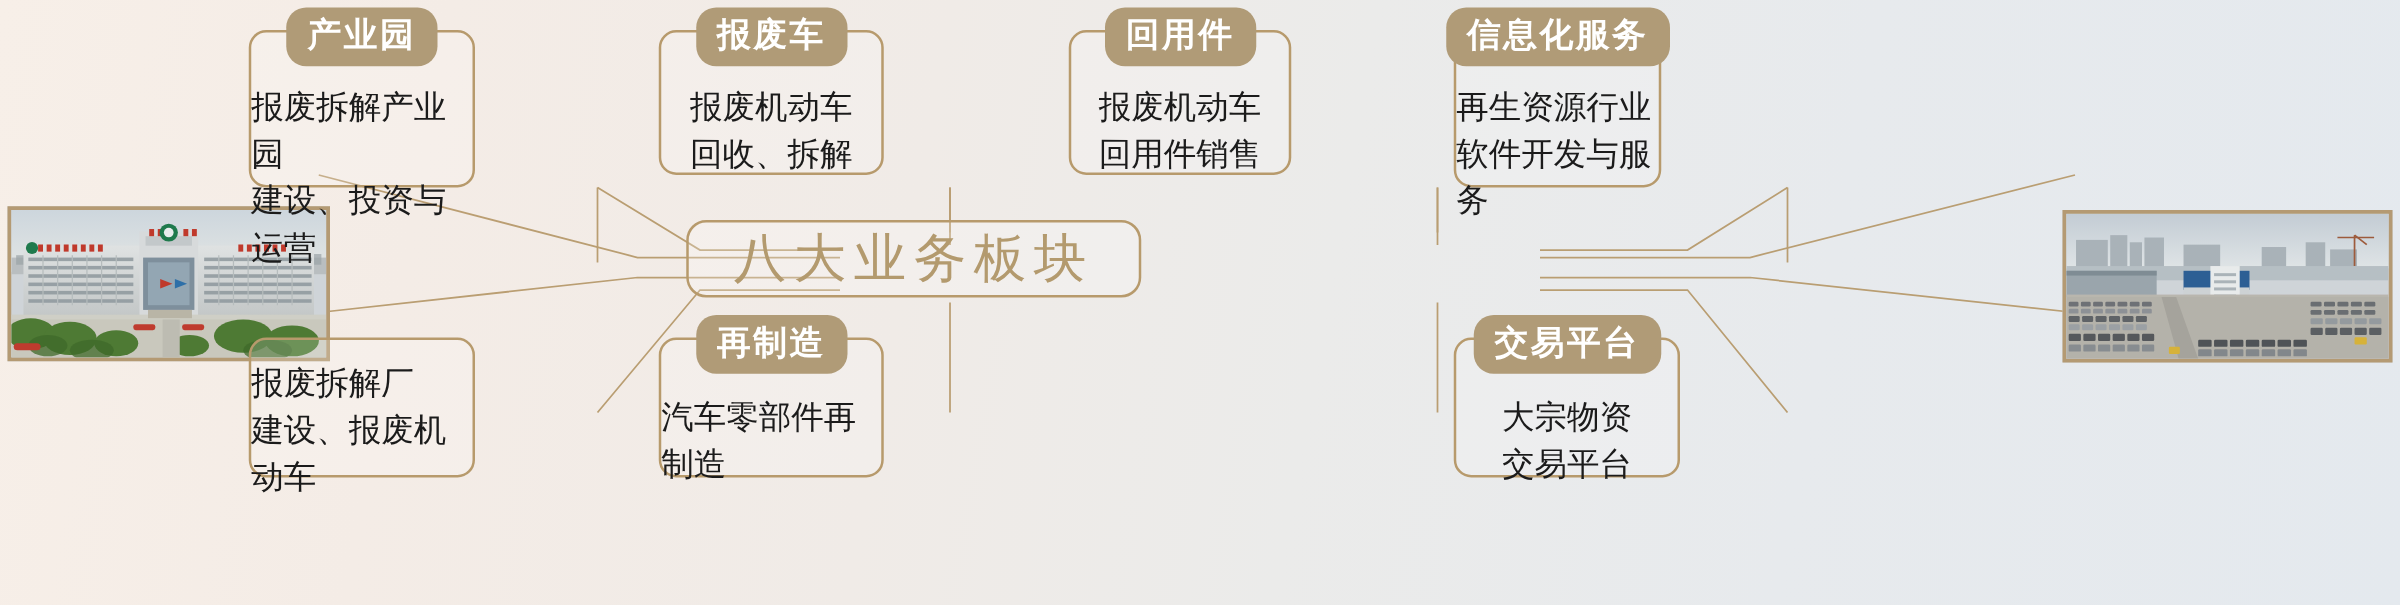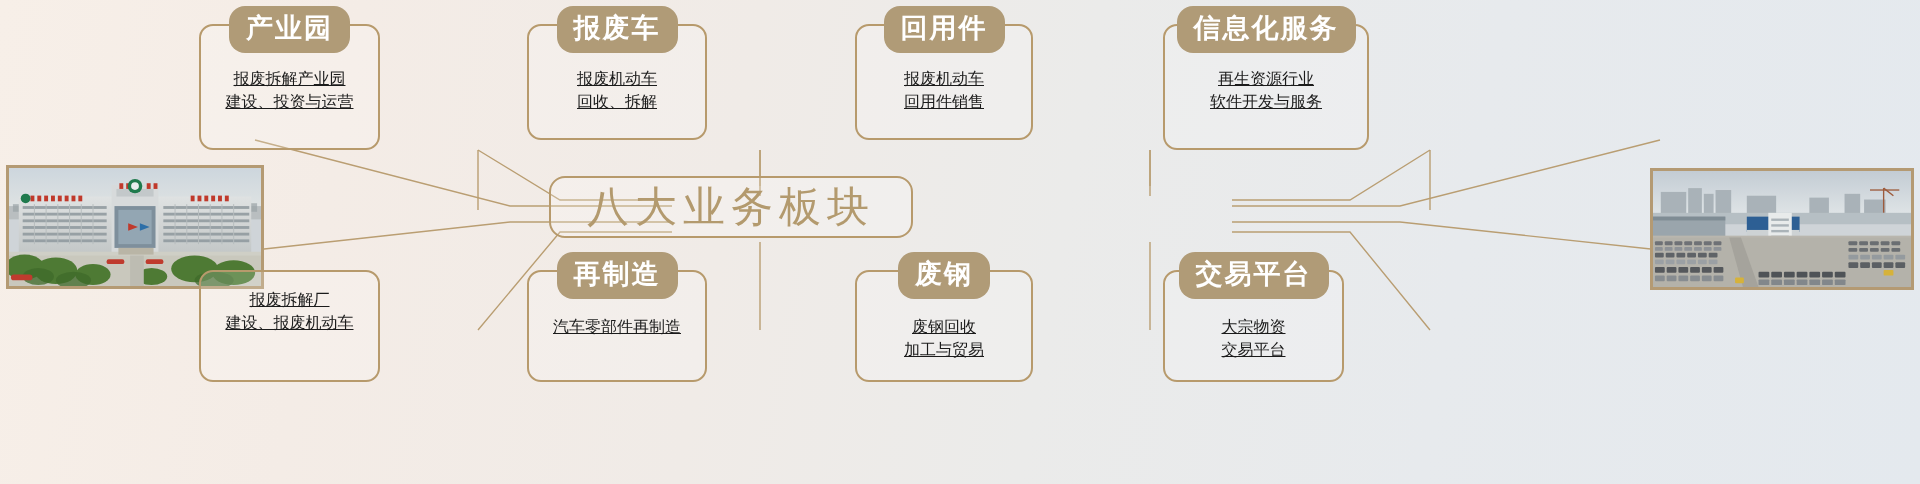--- a/index.html
+++ b/index.html
@@ -64,25 +64,24 @@
     font-size: 27px;
     font-weight: bold;
     letter-spacing: 2px;
     line-height: 1;
     padding: 9px 17px 11px 17px;
     border-radius: 16px;
     white-space: nowrap;
   }
   .card .body {
     color: #1b1b1b;
-    font-size: 16px;
+    font-size: 26px;
     line-height: 1.45;
-    text-align: center;
+    text-align: left;
     white-space: pre-line;
-    text-decoration: underline;
   }
 
   
   .card.top { }
   .card.top .badge { margin-top: -20px; }
   .card.top .body { margin-top: 14px; }
 
   
   .card.bottom .badge { margin-top: -20px; }
   .card.bottom .body { margin-top: 16px; }
@@ -433,45 +432,40 @@
     <div class="body">报废机动车
 回收、拆解</div>
   </div>
 
   <div class="card top" style="left:855px; top:24px; width:178px; height:116px;">
     <div class="badge">回用件</div>
     <div class="body">报废机动车
 回用件销售</div>
   </div>
 
-  <div class="card top" style="left:1163px; top:24px; width:206px; height:126px;">
+  <div class="card top" style="left:1163px; top:24px; width:166px; height:126px;">
     <div class="badge">信息化服务</div>
     <div class="body">再生资源行业
 软件开发与服务</div>
   </div>
 
   <div id="hub" style="left:549px; top:176px; width:364px; height:62px;">
     <span class="hub-label">八大业务板块</span>
   </div>
 
   <div class="card bottom" style="left:199px; top:270px; width:181px; height:112px;">
     <div class="body">报废拆解厂
 建设、报废机动车</div>
   </div>
 
   <div class="card bottom" style="left:527px; top:270px; width:180px; height:112px;">
     <div class="badge">再制造</div>
     <div class="body">汽车零部件再制造</div>
   </div>
 
-  <div class="card bottom" style="left:855px; top:270px; width:178px; height:112px;">
-    <div class="badge">废钢</div>
-    <div class="body">废钢回收
-加工与贸易</div>
-  </div>
 
   <div class="card bottom" style="left:1163px; top:270px; width:181px; height:112px;">
     <div class="badge">交易平台</div>
     <div class="body">大宗物资
 交易平台</div>
   </div>
 
 </div>
 
 </body></html>

